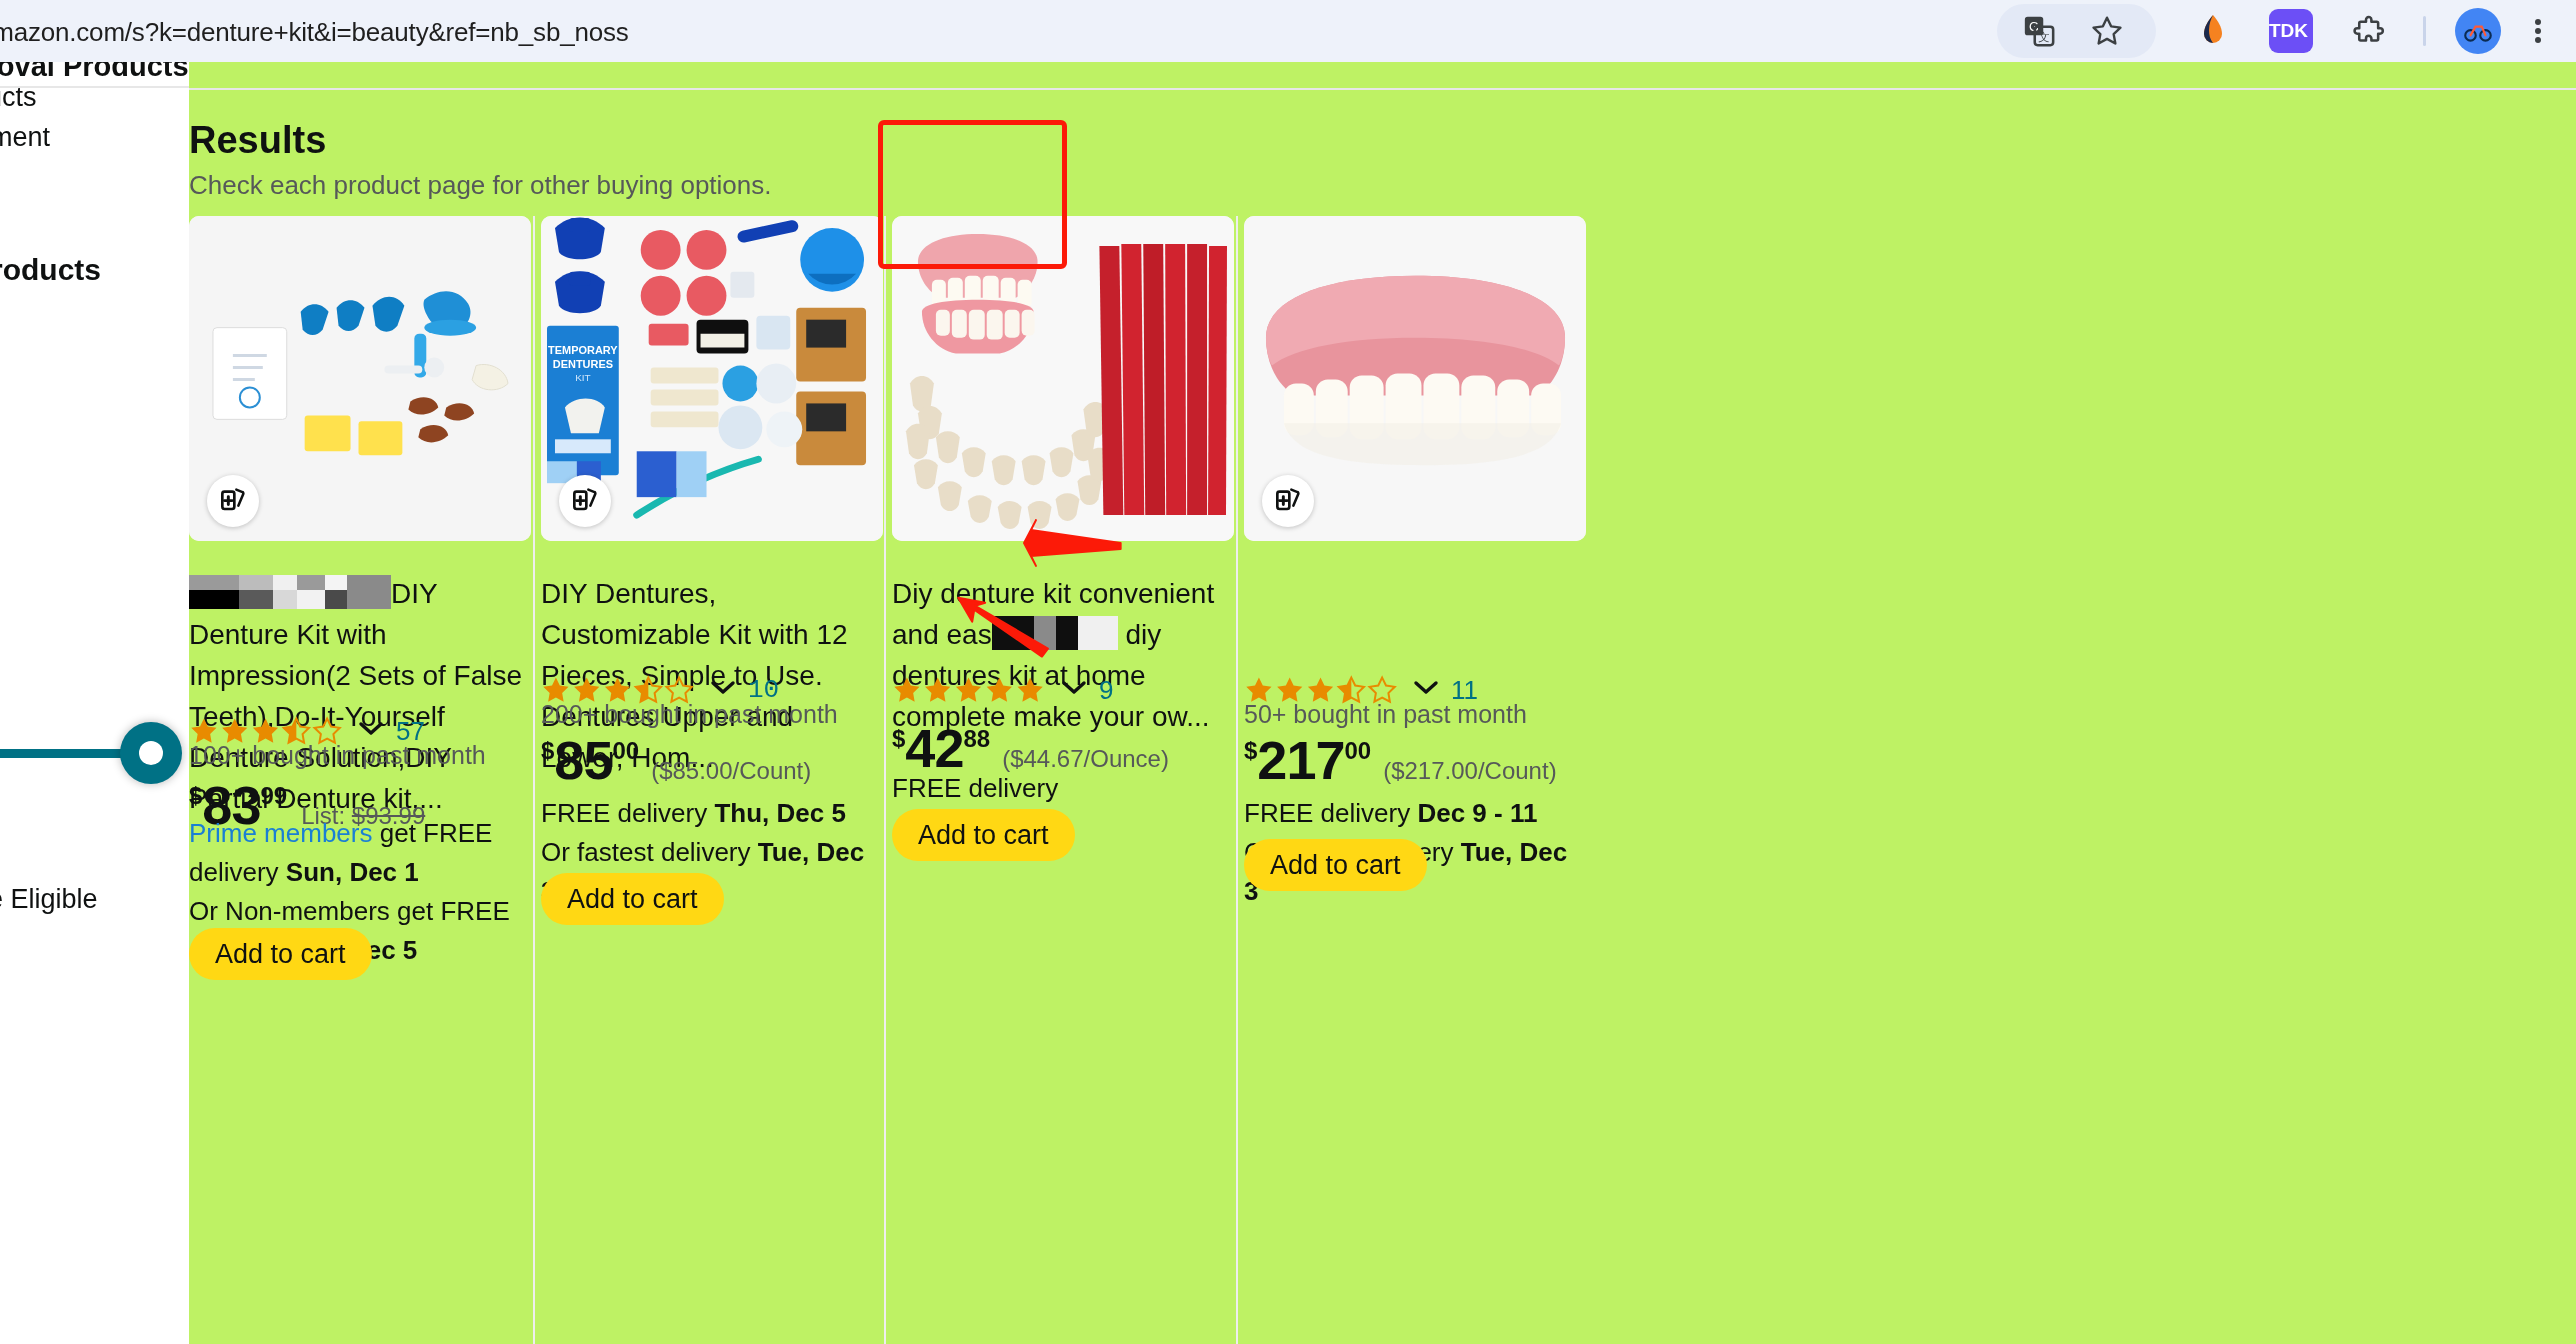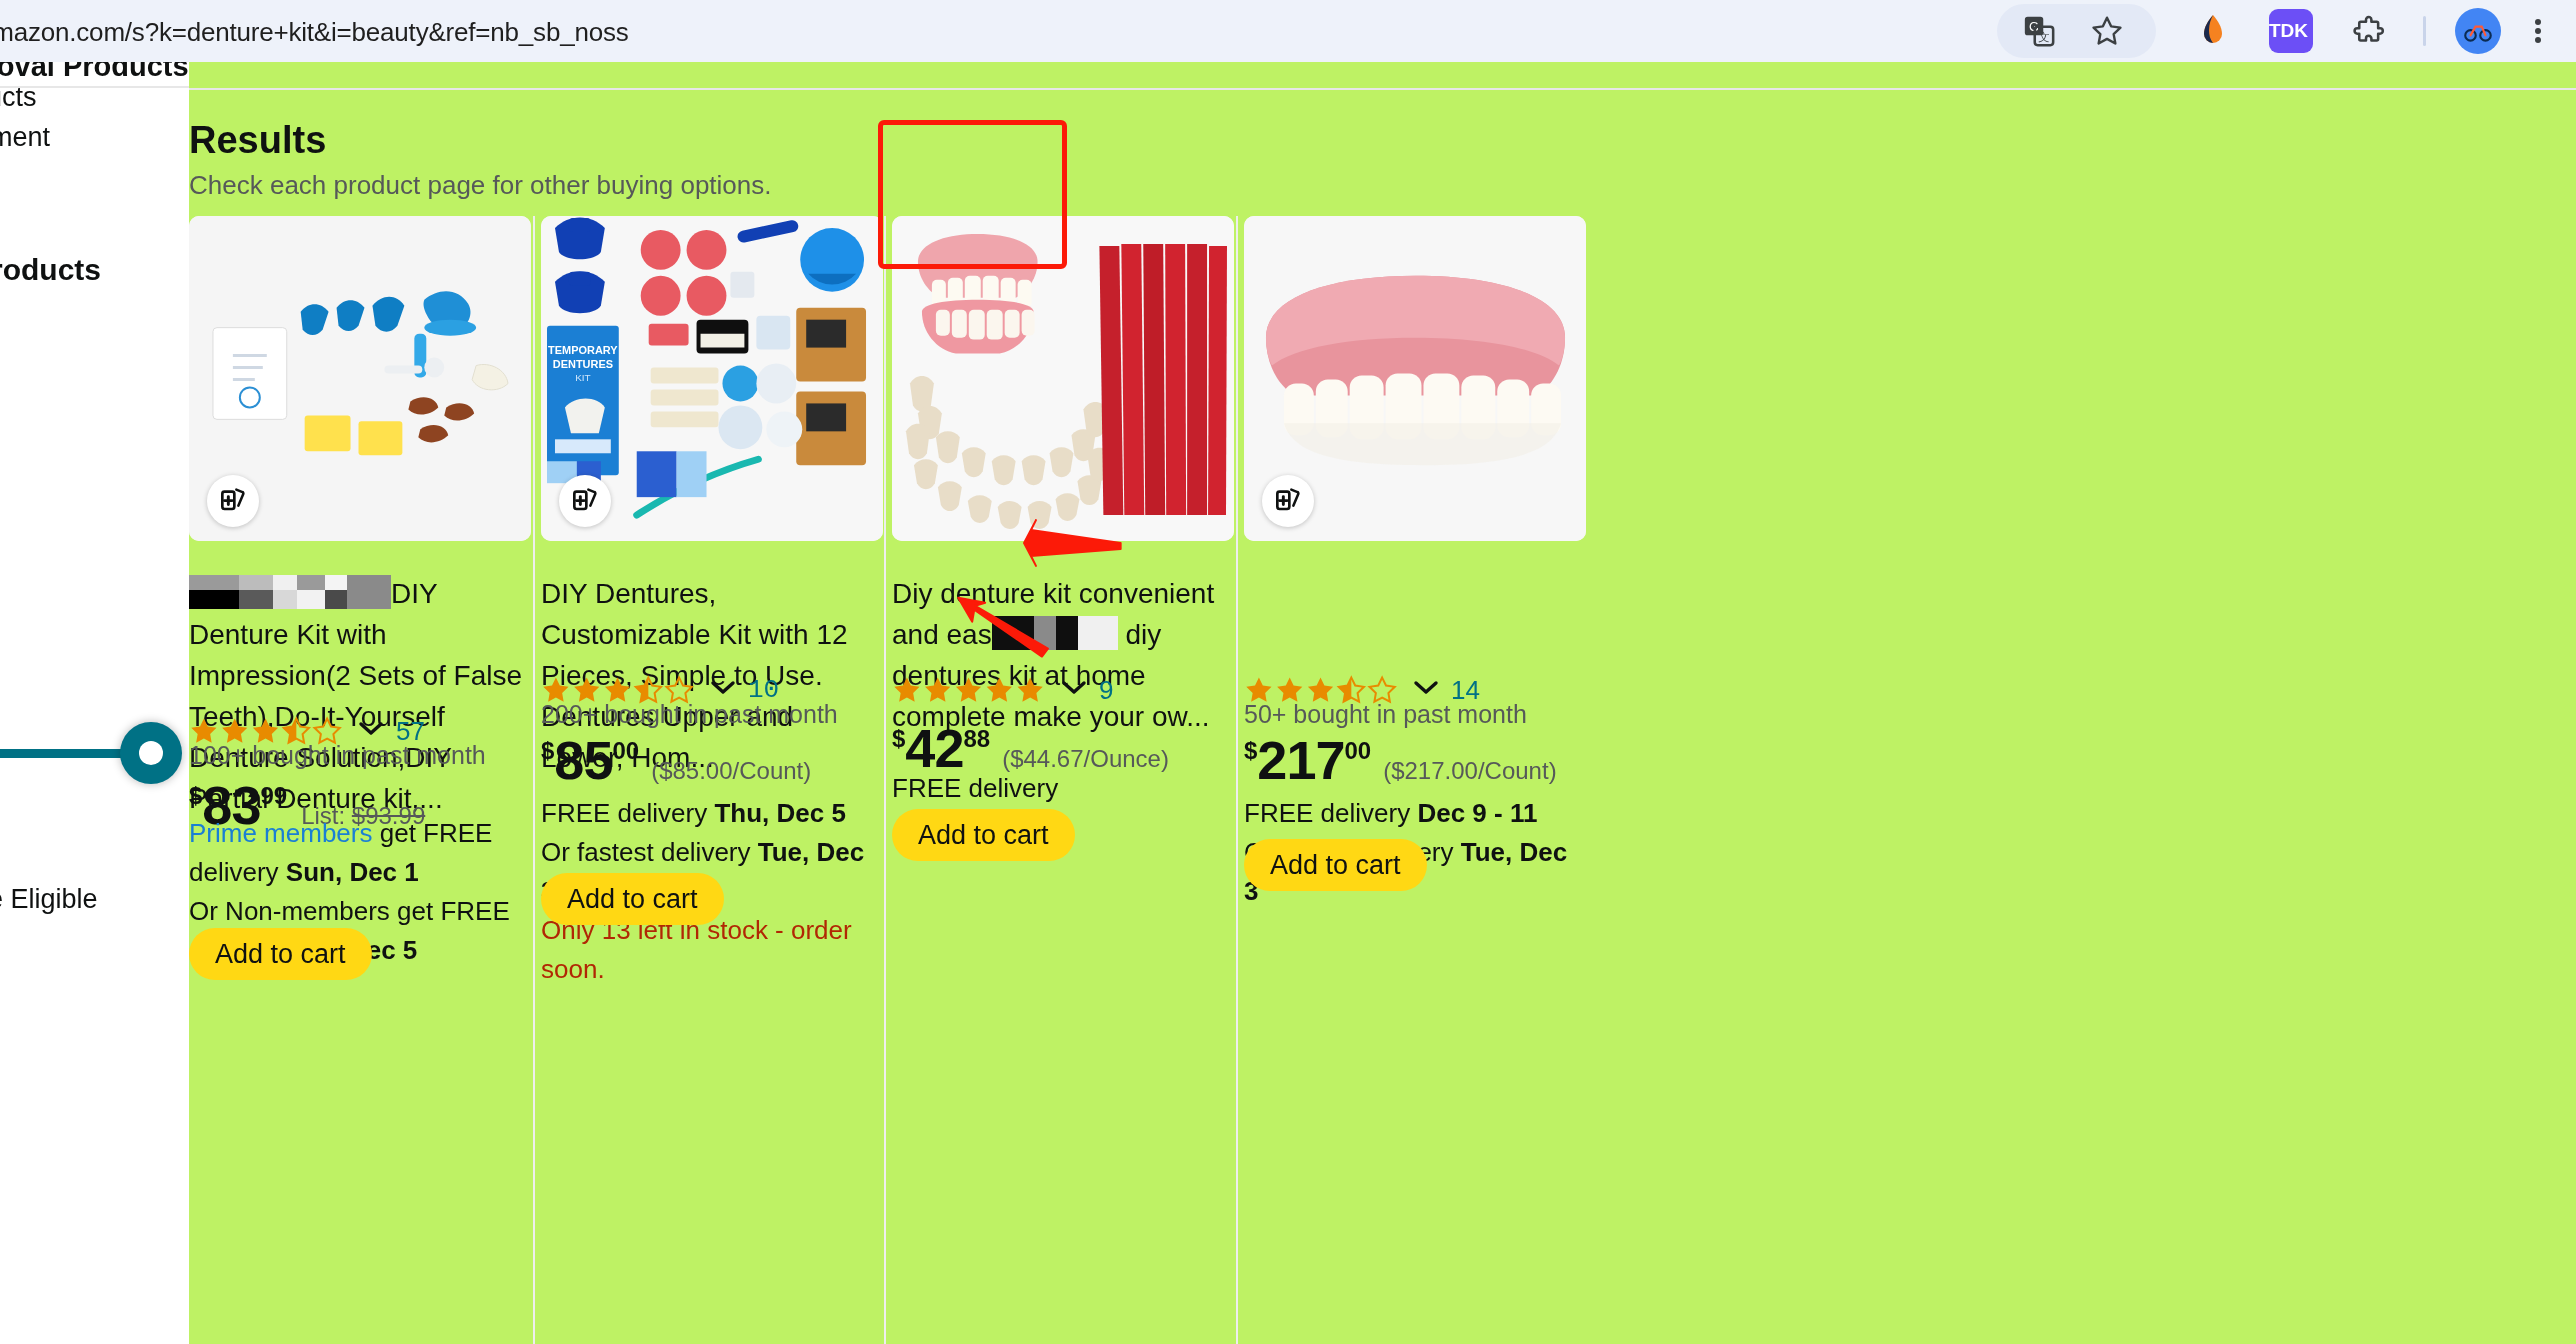--- a/index.html
+++ b/index.html
@@ -382,21 +382,20 @@
         <div class="bought" style="top: 484px;">200+ bought in past month</div>
         <div class="price-row" style="top: 513px;">
           <span class="cur">$</span>
           <span class="whole">85</span>
           <span class="frac">00</span>
           <span class="per-unit">($85.00/Count)</span>
         </div>
         <div class="delivery" style="top: 578px;">
           <div>FREE delivery <b>Thu, Dec 5</b></div>
           <div>Or fastest delivery <b>Tue, Dec 3</b></div>
-          <div class="stock-warn">Only 13 left in stock - order soon.</div>
         </div>
         <div class="atc-btn" style="top: 657px;">Add to cart</div>
       </div>
       <div class="card-sep" style="left: 695px;"></div>
       <div class="card" style="left: 703px;">
         <div class="img-tile"><svg width="342" height="325" viewBox="0 0 343 326">
       <rect width="343" height="326" fill="#f8f8f8"></rect>
       <g>
         <path d="M26 46c0-18 26-28 60-28s60 10 60 28c0 16-10 30-22 36H48c-12-6-22-20-22-36z" fill="#efa5ac"></path>
         <g fill="#fdfaf2">
@@ -527,21 +526,21 @@
         <path d="M15 2.5l3.9 8 8.8 1.3-6.4 6.2 1.5 8.8L15 22.6 7.2 26.8l1.5-8.8L2.3 11.8 11.1 10.5z" fill="#e88b00" clip-path="url(#hc33.5)"></path>
               </g>
               <g transform="translate(124,0)">
                 <path d="M15 2.5l3.9 8 8.8 1.3-6.4 6.2 1.5 8.8L15 22.6 7.2 26.8l1.5-8.8L2.3 11.8 11.1 10.5z" fill="none" stroke="#e88b00" stroke-width="2"></path>
               </g>
             </svg>
           </span>
           <span class="chev"><svg width="26" height="16" viewBox="0 0 26 16">
               <path d="M3 3l10 9 10-9" fill="none" stroke="#0f1111" stroke-width="3.4" stroke-linecap="round" stroke-linejoin="round"></path>
             </svg></span>
-          <span class="rcount">14</span>
+          <span class="rcount">11</span>
         </div>
         <div class="bought" style="top: 484px;">50+ bought in past month</div>
         <div class="price-row" style="top: 513px;">
           <span class="cur">$</span>
           <span class="whole">217</span>
           <span class="frac">00</span>
           <span class="per-unit">($217.00/Count)</span>
         </div>
         <div class="delivery" style="top: 578px;">
           <div>FREE delivery <b>Dec 9 - 11</b></div>

